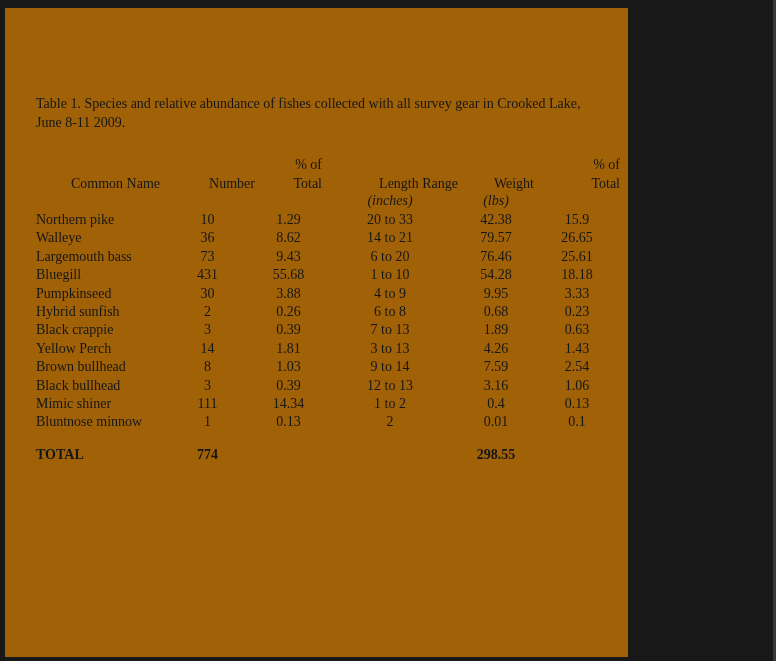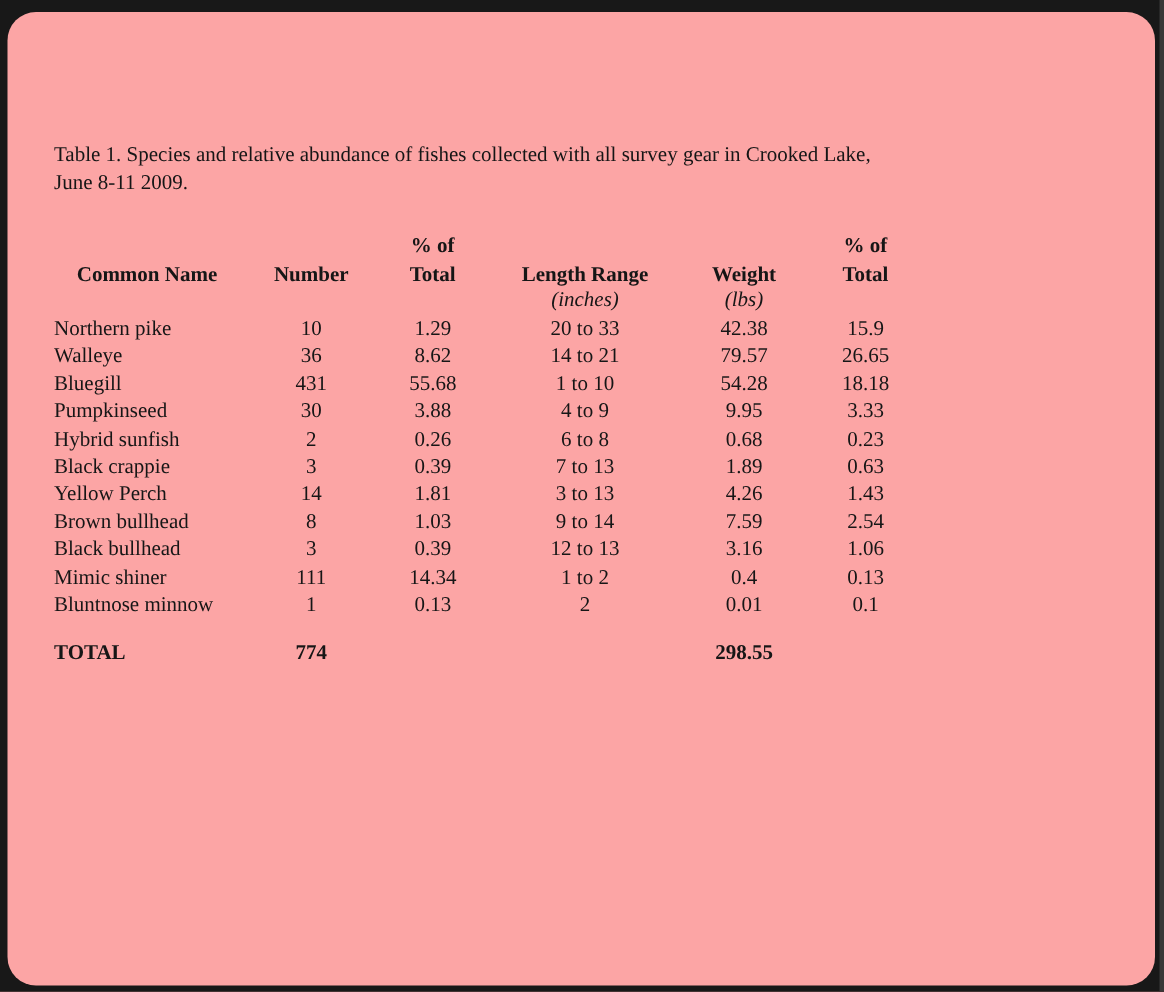--- a/index.html
+++ b/index.html
@@ -14,24 +14,23 @@
   .screen .right-edge {
     position: absolute;
     right: 0; top: 0;
     width: 3px; height: 100%;
     background: #383838;
   }
   .page {
     position: absolute;
     left: 5px;
     top: 8px;
-    width: 765px;
+    width: 623px;
     height: 649px;
-    background: #fca5a5;
-    border-radius: 19px;
+    background: #a16207;
   }
   .caption {
     position: absolute;
     left: 31px;
     top: 86px;
     font-size: 14px;
     line-height: 19px;
     color: #161616;
   }
   .caption div { white-space: nowrap; }
@@ -44,21 +43,21 @@
     font-size: 14px;
     color: #161616;
   }
   table.species col.c1 { width: 124px; }
   table.species col.c2 { width: 95px; }
   table.species col.c3 { width: 67px; }
   table.species col.c4 { width: 136px; }
   table.species col.c5 { width: 76px; }
   table.species col.c6 { width: 86px; }
   th { padding: 0; text-align: center; vertical-align: top; font-weight: bold; }
-  .h-top, .h-main { height: 18.5px; line-height: 18.5px; font-weight: bold; white-space: nowrap; }
+  .h-top, .h-main { height: 18.5px; line-height: 18.5px; font-weight: normal; white-space: nowrap; text-align: right; }
   .h-sub { height: 18px; line-height: 15px; font-weight: normal; font-style: italic; white-space: nowrap; }
   td { padding: 0; text-align: center; height: 18.4px; line-height: 18.4px; white-space: nowrap; }
   td.c-name { text-align: left; }
   tfoot td {
     font-weight: bold;
     padding-top: 13px;
     height: 20px;
     line-height: 20px;
   }
   tfoot td.c-name { text-align: left; }
@@ -127,20 +126,28 @@
     <td>42.38</td>
     <td>15.9</td>
   </tr>
           <tr>
     <td class="c-name">Walleye</td>
     <td>36</td>
     <td>8.62</td>
     <td>14 to 21</td>
     <td>79.57</td>
     <td>26.65</td>
+  </tr>
+          <tr>
+    <td class="c-name">Largemouth bass</td>
+    <td>73</td>
+    <td>9.43</td>
+    <td>6 to 20</td>
+    <td>76.46</td>
+    <td>25.61</td>
   </tr>
           <tr>
     <td class="c-name">Bluegill</td>
     <td>431</td>
     <td>55.68</td>
     <td>1 to 10</td>
     <td>54.28</td>
     <td>18.18</td>
   </tr>
           <tr>

